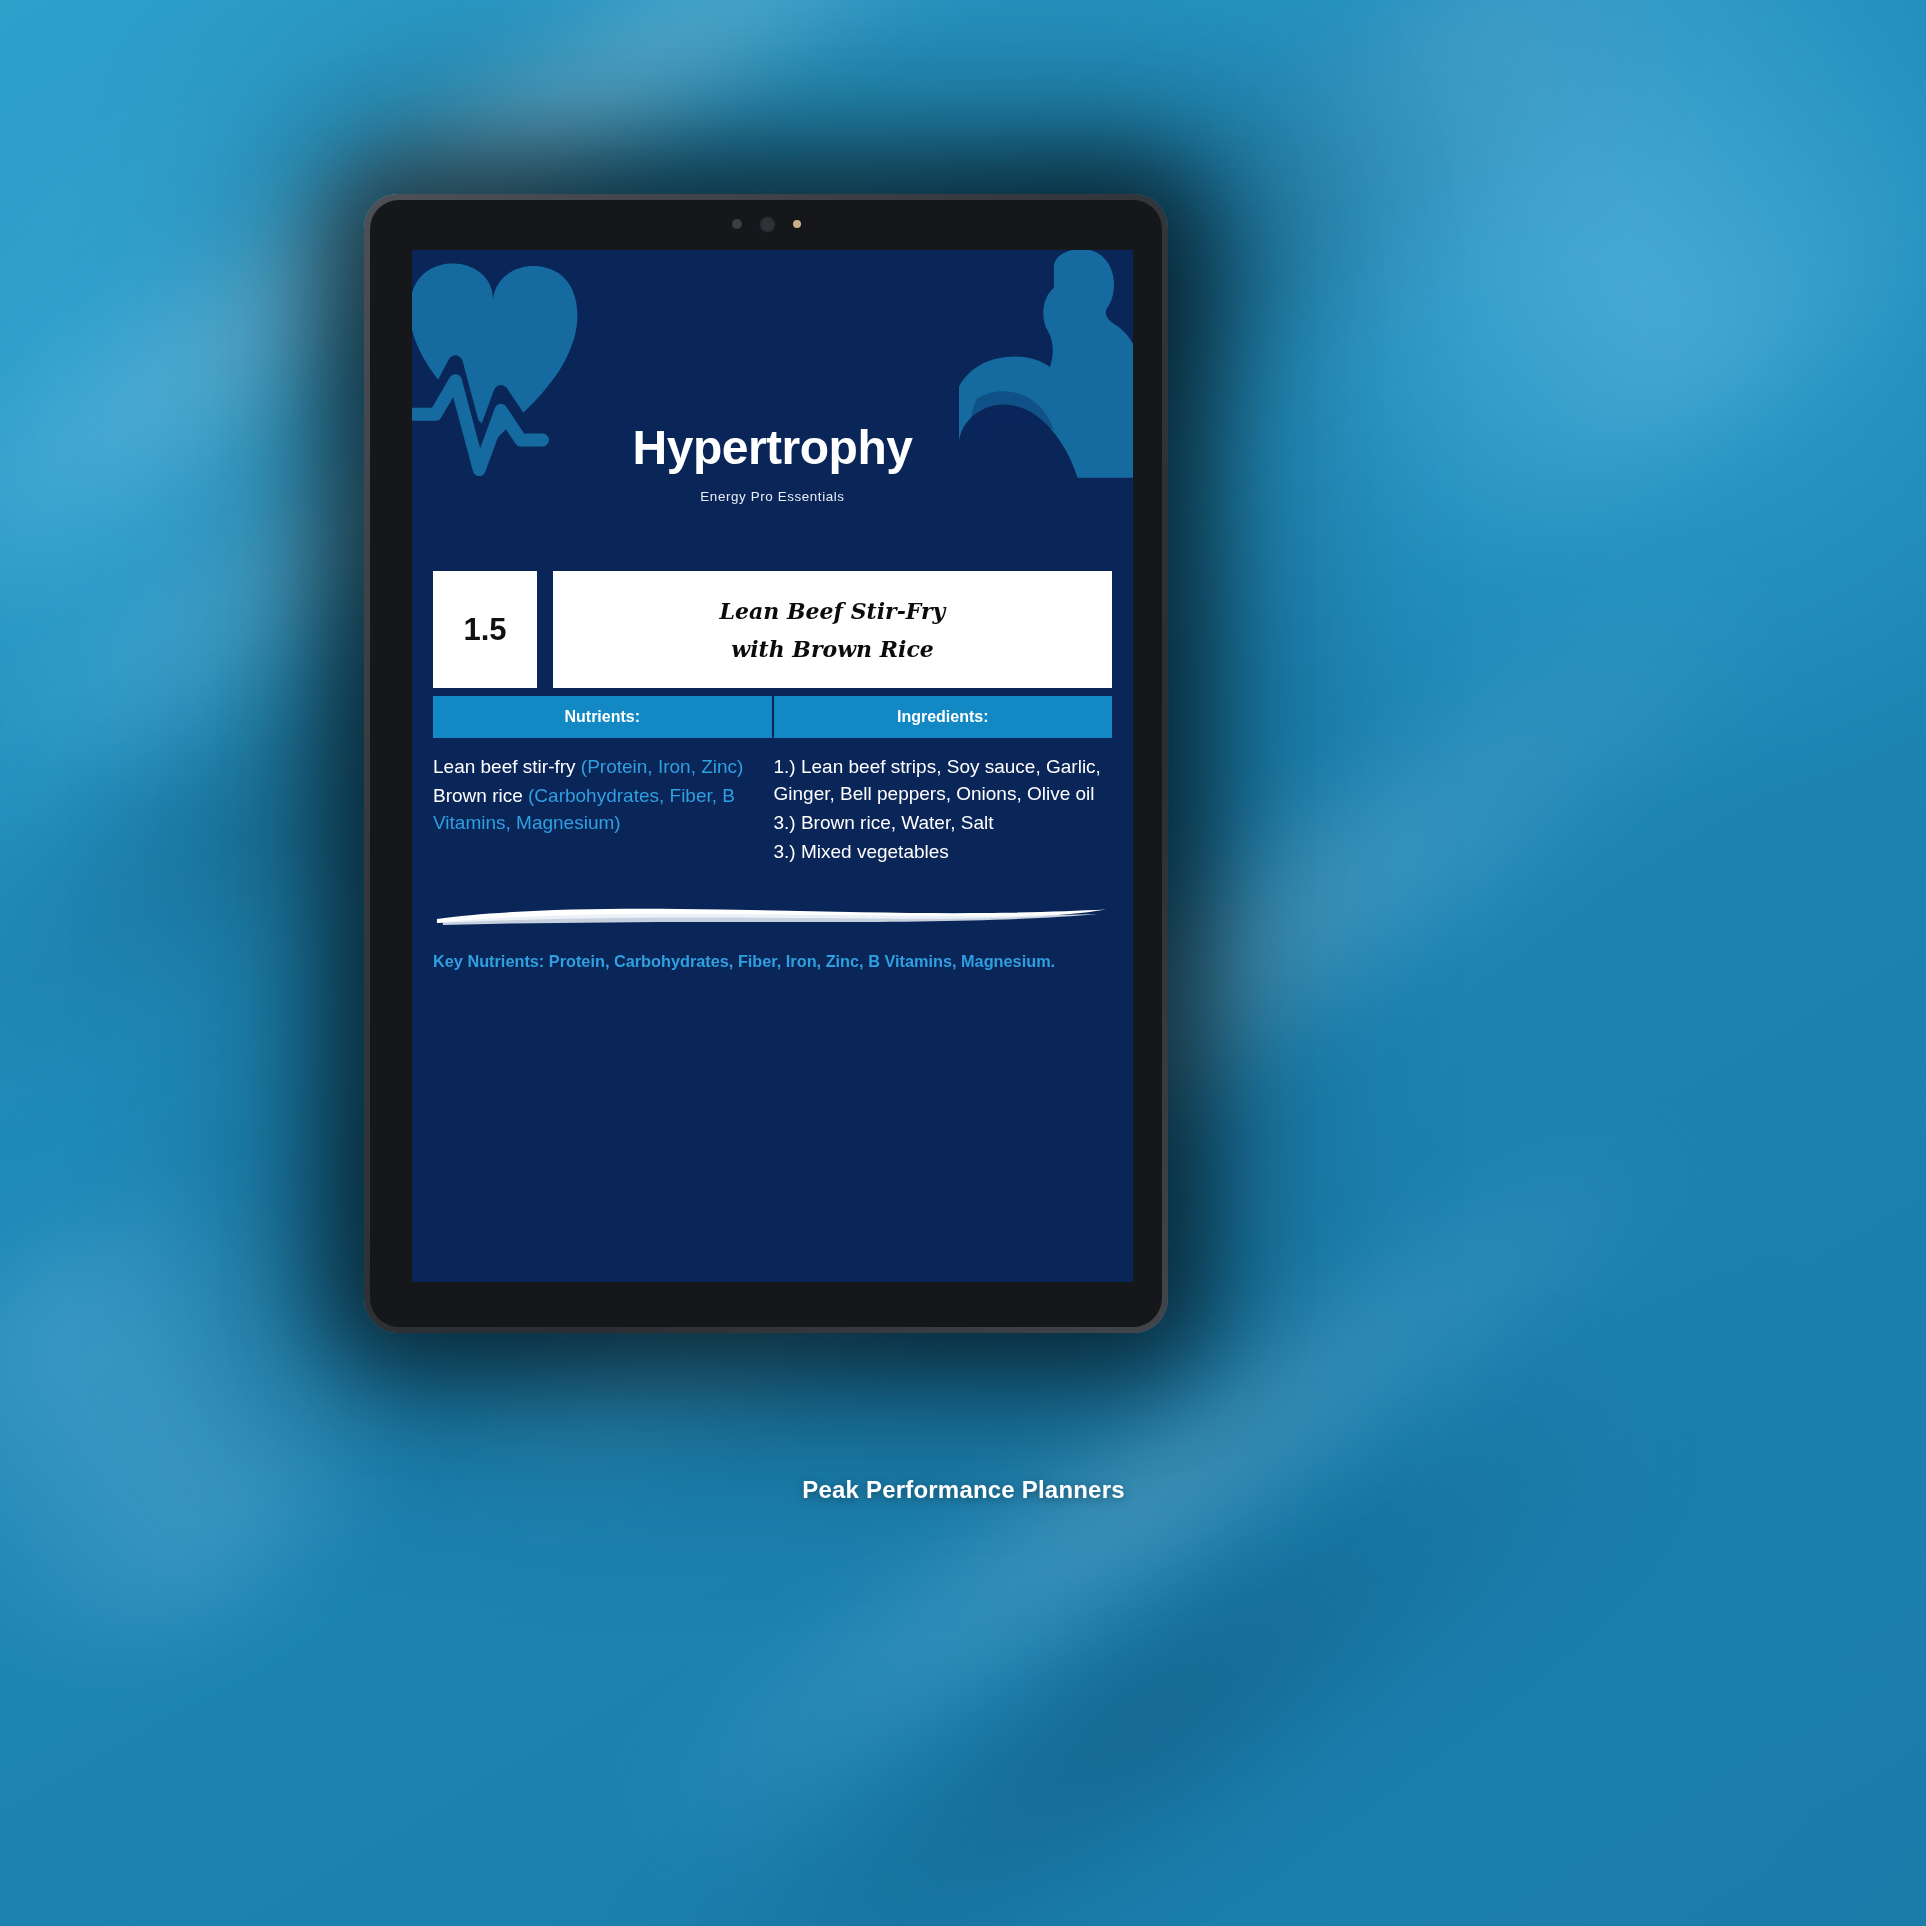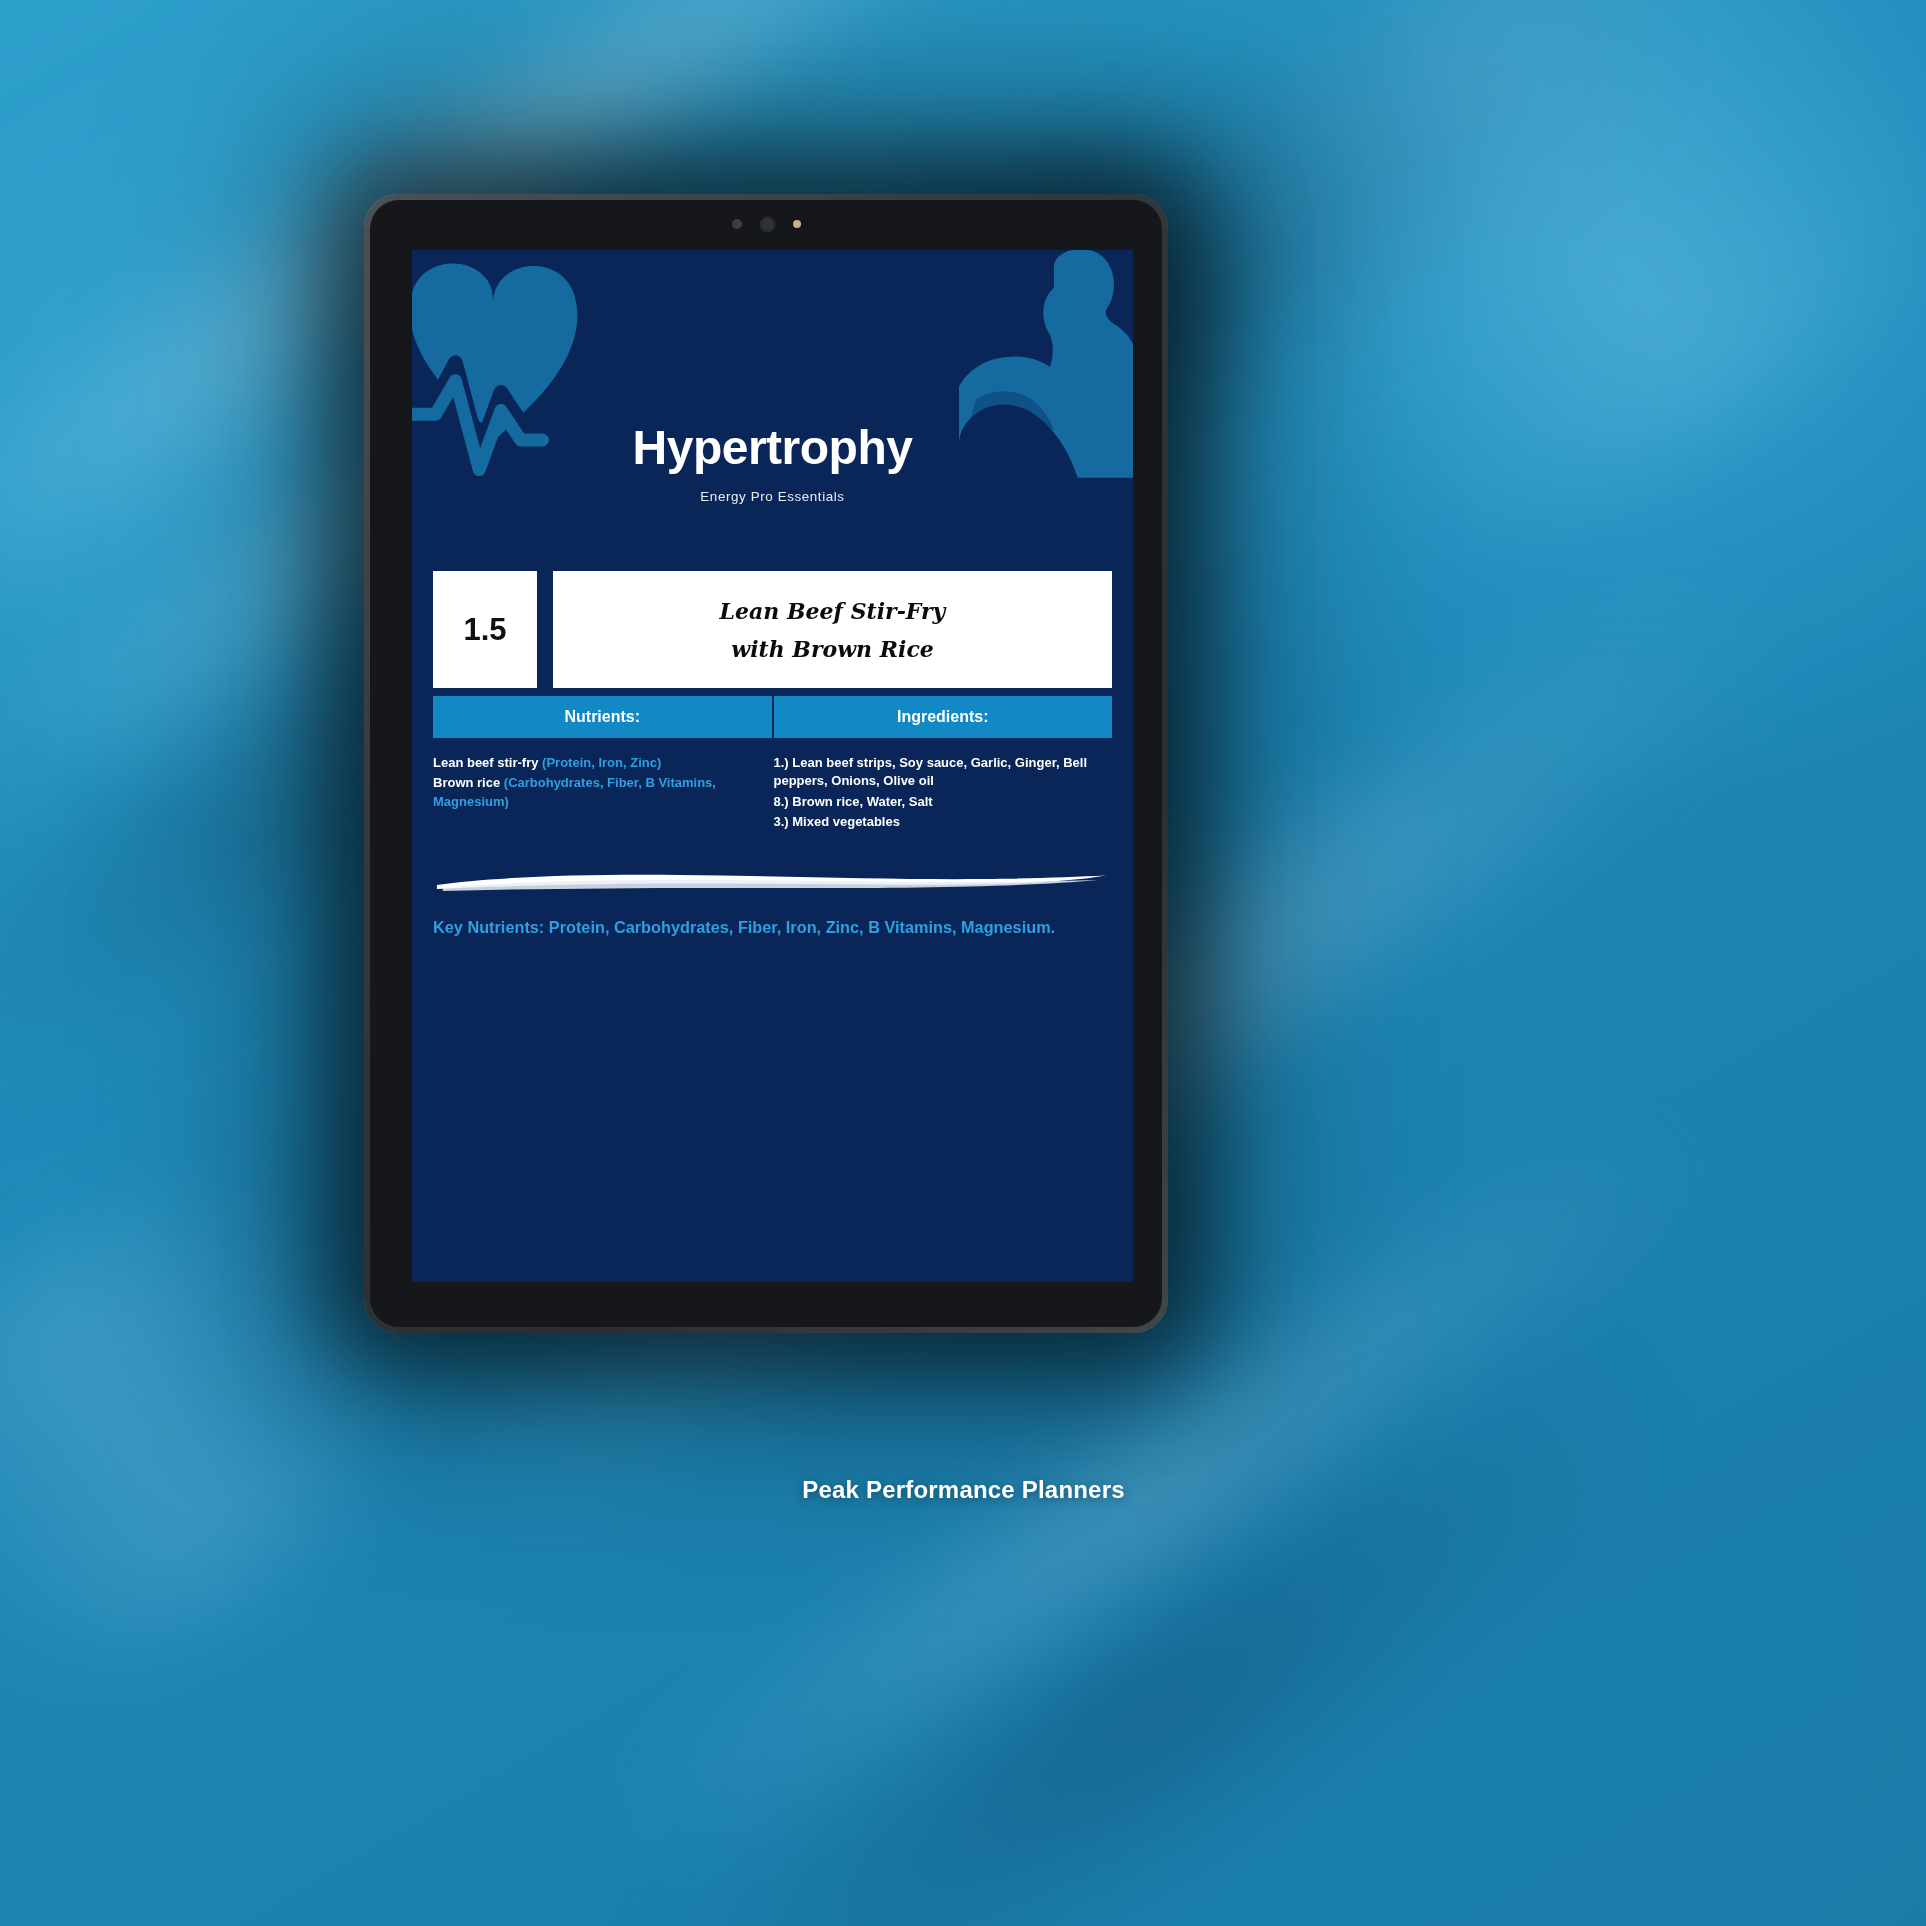--- a/index.html
+++ b/index.html
@@ -184,24 +184,24 @@
   .col-head {
     background: #1289c4;
     color: #ffffff;
     text-align: center;
     font-size: 16px;
     font-weight: 700;
     padding: 12px 0;
   }
   .col-body {
     margin-top: 16px;
-    font-size: 13px;
+    font-size: 19px;
     line-height: 1.42;
     color: #ffffff;
-    font-weight: 700;
+    font-weight: 400;
   }
   .col-body .sub { color: #2f9fe0; }
   .nut-line { margin-bottom: 2px; }
   .ing-line { margin-bottom: 2px; }
 
   
   .divider-wrap {
     padding: 0 21px;
     margin-top: 34px;
     height: 26px;
@@ -305,21 +305,21 @@
               <div class="nut-line">
                 <span>Brown rice </span><span class="sub">(Carbohydrates, Fiber, B Vitamins, Magnesium)</span>
               </div>
             </div>
           </div>
 
           <div class="col">
             <div class="col-head">Ingredients:</div>
             <div class="col-body">
               <div class="ing-line">1.) Lean beef strips, Soy sauce, Garlic, Ginger, Bell peppers, Onions, Olive oil</div>
-              <div class="ing-line">8.) Brown rice, Water, Salt</div>
+              <div class="ing-line">3.) Brown rice, Water, Salt</div>
               <div class="ing-line">3.) Mixed vegetables</div>
             </div>
           </div>
         </div>
 
         <div class="divider-wrap">
           <svg class="divider" viewBox="0 0 690 26" preserveAspectRatio="none">
             <path d="M4 17 C60 9, 150 6, 250 7 C360 8, 470 12, 560 11 C610 10.5, 650 9, 684 7.5 C652 13, 600 16, 540 16.5 C430 17.5, 330 15, 230 15.5 C150 16, 70 18, 4 21 Z" fill="#ffffff"></path>
             <path d="M10 20 C80 14, 180 11, 300 12 C420 13, 540 16, 676 12 C600 19, 470 20.5, 330 20 C220 19.6, 110 20.5, 10 23 Z" fill="#e8eef6" opacity=".85"></path>
           </svg>

